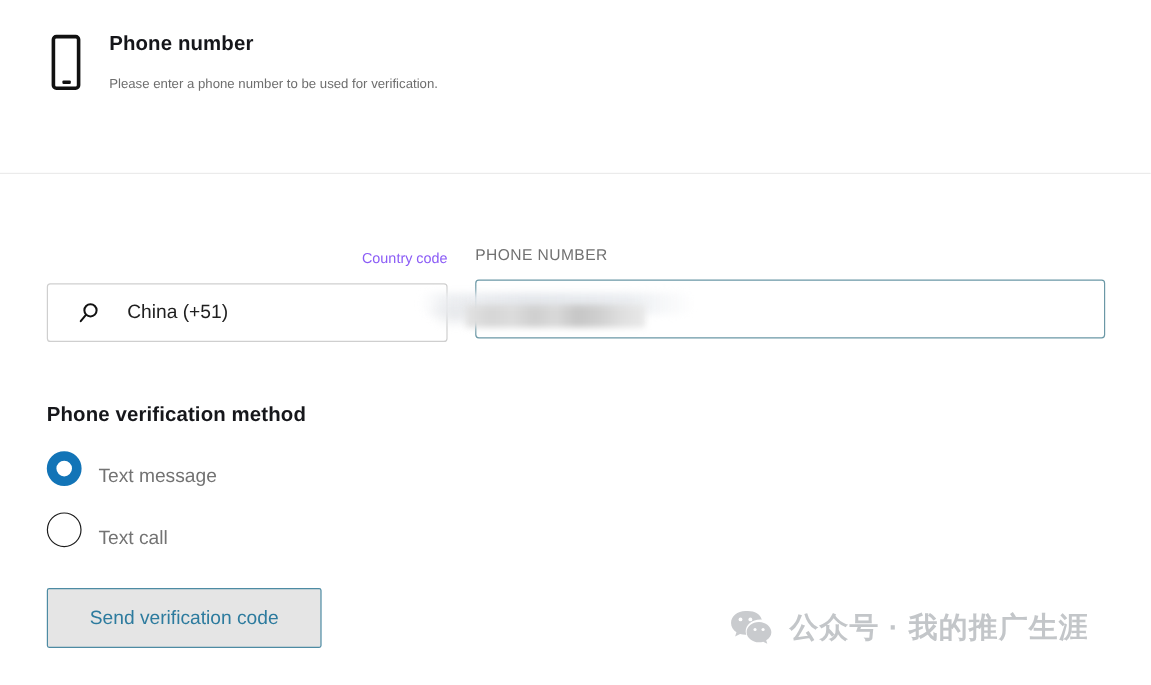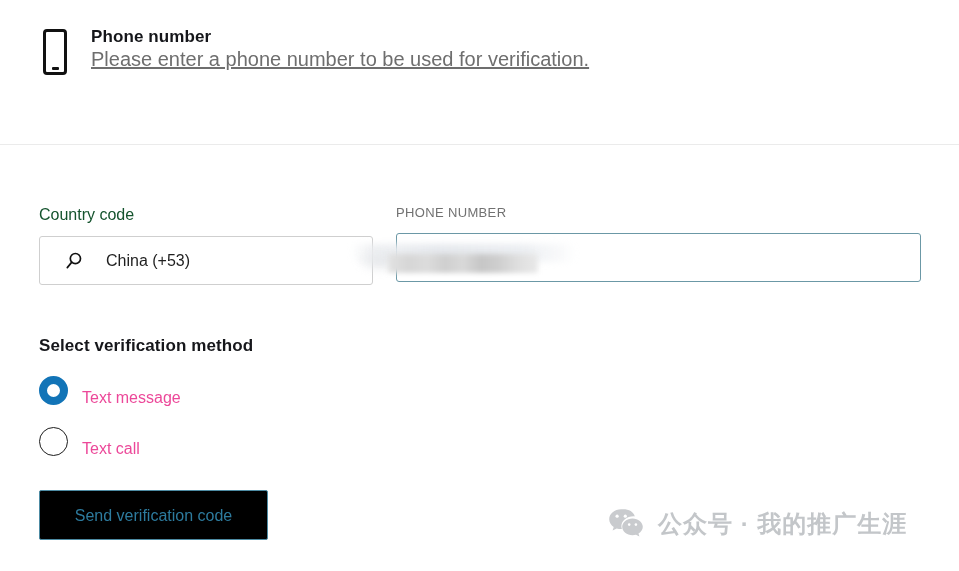--- a/index.html
+++ b/index.html
@@ -64,24 +64,24 @@
     padding-top: 0;
   }
   .header-title {
     font-size: 17px;
     font-weight: bold;
     color: #15161a;
     line-height: 22px;
     letter-spacing: 0.1px;
   }
   .header-subtitle {
-    font-size: 20px;
+    font-size: 11px;
     color: #6e6e6e;
     line-height: 22px;
-    text-decoration: underline;
+    margin-top: 11px;
   }
 
   
   .form {
     position: absolute;
     left: 0;
     top: 145px;
     width: 959px;
   }
 
@@ -100,24 +100,25 @@
     width: 334px;
   }
   .field-phone {
     position: absolute;
     left: 357px;
     top: 0;
     width: 525px;
   }
 
   .label-country {
-    font-size: 16px;
-    color: #14532d;
+    font-size: 12px;
+    color: #8b5cf6;
     line-height: 20px;
     margin-bottom: 11px;
+    text-align: right;
   }
   .label-phone {
     font-size: 13px;
     color: #717171;
     line-height: 16px;
     letter-spacing: 0.35px;
     margin-bottom: 12px;
   }
 
   .input-country {
@@ -232,36 +233,36 @@
   .radio.selected {
     border: 8px solid #1274b7;
     background: #ffffff;
   }
   .radio.unselected {
     border: 1.6px solid #1d1d1d;
     background: #ffffff;
   }
   .radio-label {
     font-size: 16px;
-    color: #ec4899;
+    color: #737373;
     line-height: 20px;
     margin-top: 15px;
   }
 
   
   .send-button {
     position: absolute;
     left: 39px;
     top: 345px;
     box-sizing: border-box;
     width: 229px;
     height: 50px;
     border: 1.5px solid #4d8ba3;
     border-radius: 2px;
-    background: #000000;
+    background: #e5e5e5;
     color: #2d7b9e;
     font-size: 16px;
     font-family: "Liberation Sans", sans-serif;
     line-height: 47px;
     text-align: center;
     cursor: pointer;
     padding: 0;
   }
 
   
@@ -309,40 +310,40 @@
 
     <div class="field-country">
       <div class="label-country">Country code</div>
       <div class="input-country">
         <span class="search-icon">
           <svg width="18" height="18" viewBox="0 0 18 18">
             <circle cx="10.4" cy="6.6" r="5.1" fill="none" stroke="#111111" stroke-width="1.7"></circle>
             <line x1="6.6" y1="10.4" x2="2.3" y2="15.6" stroke="#111111" stroke-width="1.7" stroke-linecap="round"></line>
           </svg>
         </span>
-        <span class="country-value">China (+53)</span>
+        <span class="country-value">China (+51)</span>
       </div>
     </div>
 
     <div class="field-phone">
       <div class="label-phone">PHONE NUMBER</div>
       <div class="input-phone">
 
         <span class="redaction">
           <span class="smudge-a"></span>
           <span class="smudge-c"></span>
           <span class="smudge-b"></span>
         </span>
       </div>
     </div>
 
   </div>
 
   <div class="method-section">
-    <div class="method-title">Select verification method</div>
+    <div class="method-title">Phone verification method</div>
 
     <div class="radio-row">
       <span class="radio selected"></span>
       <span class="radio-label">Text message</span>
     </div>
 
     <div class="radio-row">
       <span class="radio unselected"></span>
       <span class="radio-label">Text call</span>
     </div>

